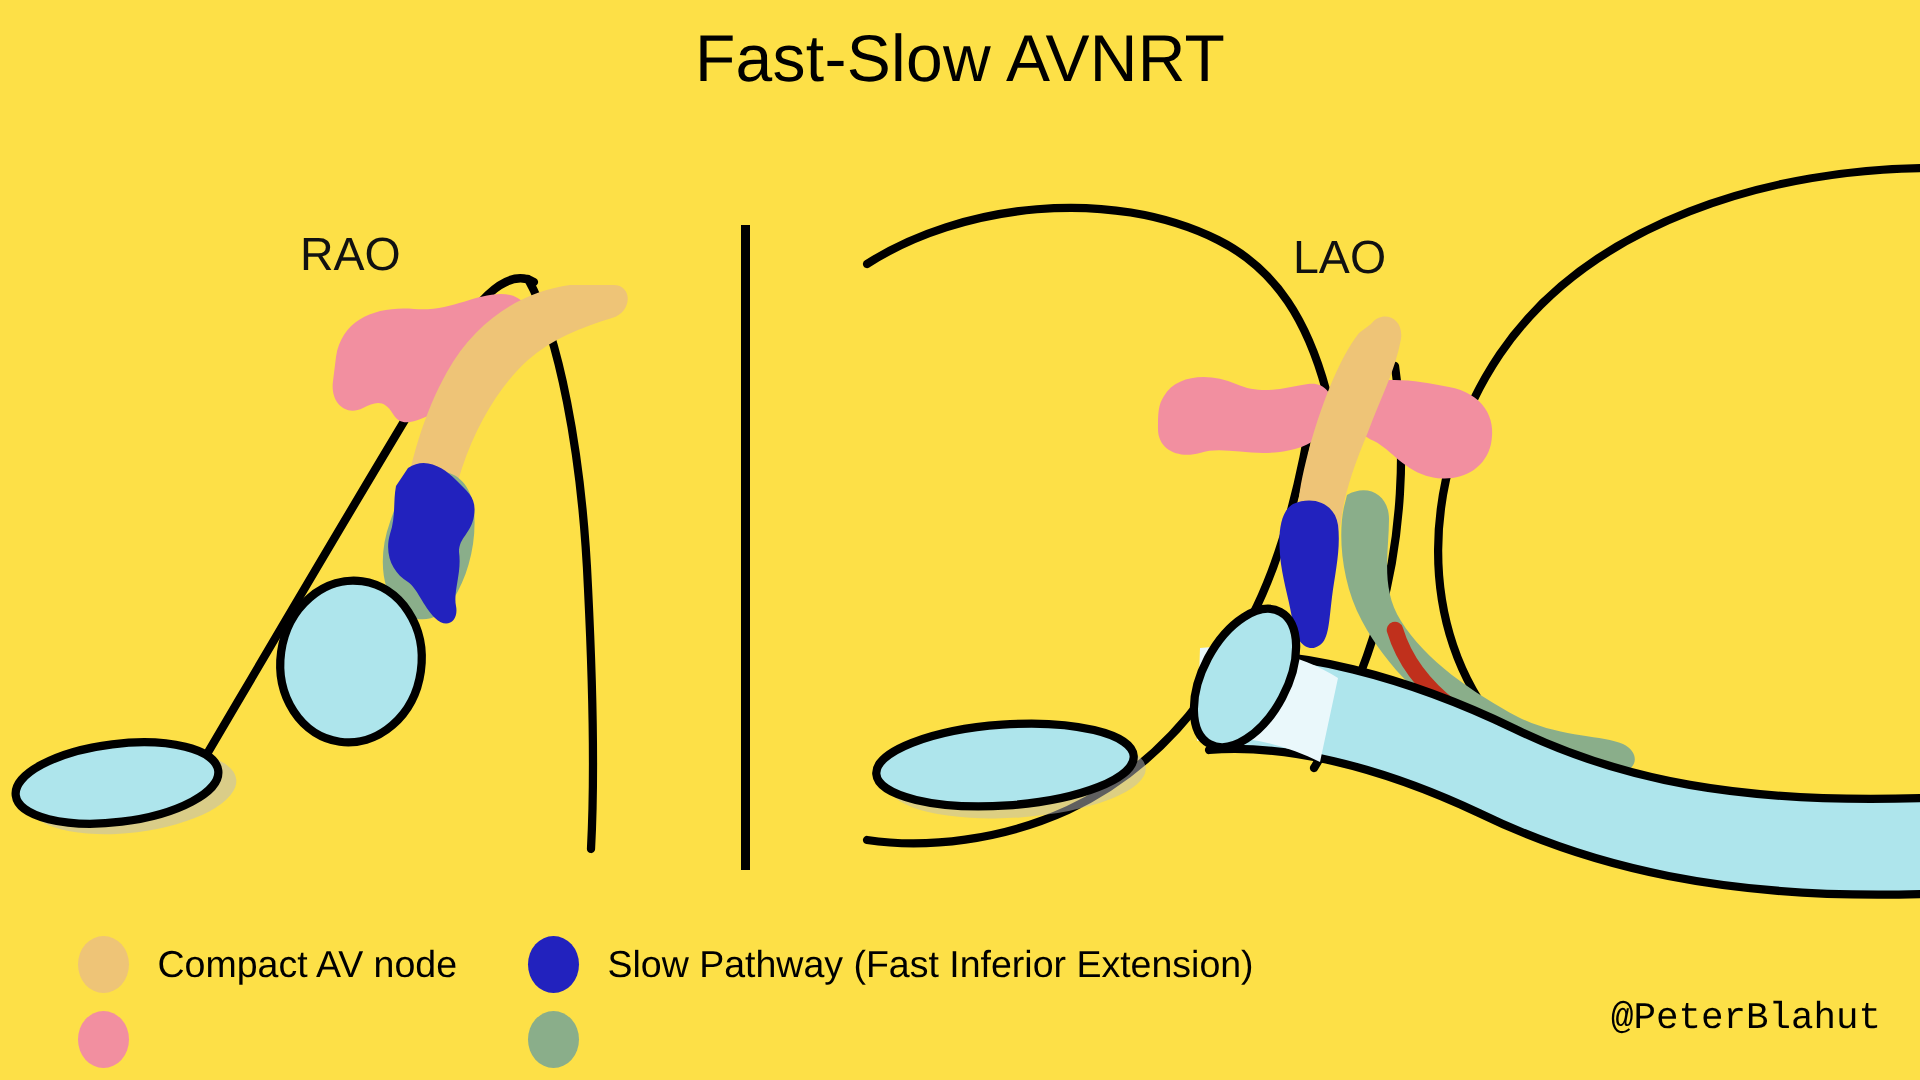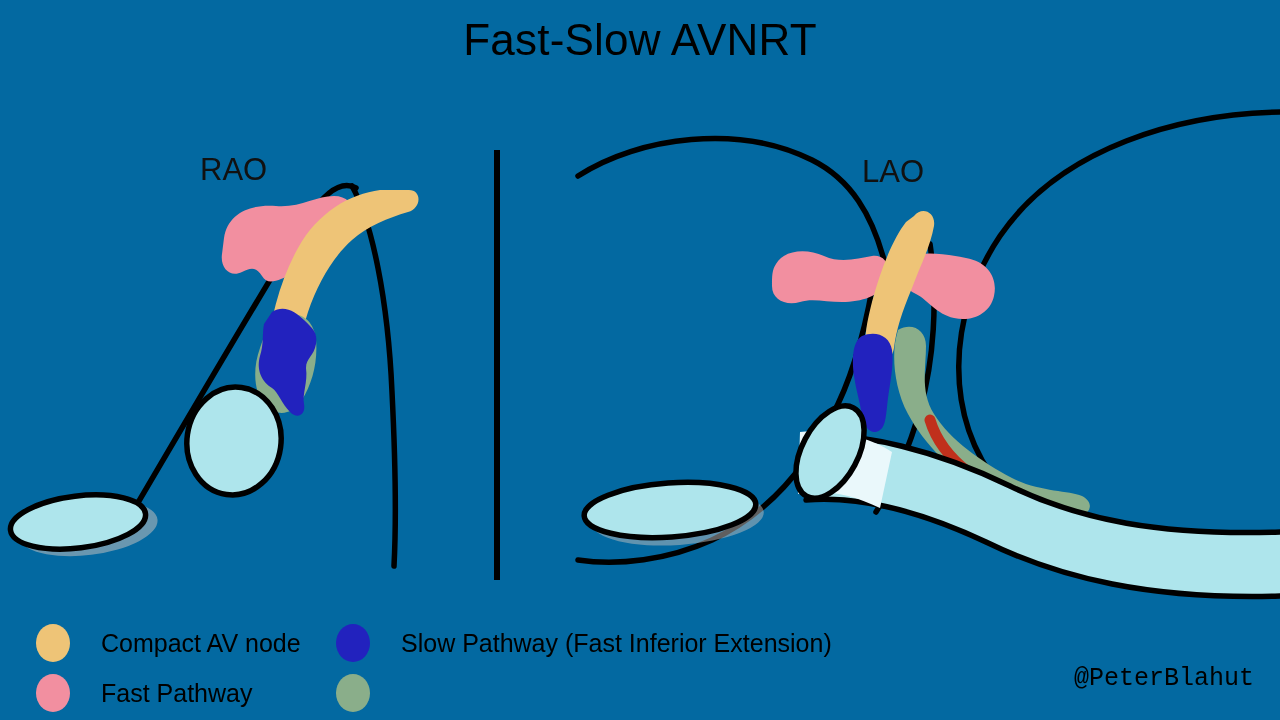--- a/index.html
+++ b/index.html
@@ -1,29 +1,29 @@
 <!DOCTYPE html>
 <html><head>
 <meta charset="utf-8">
 <style>
   html,body{margin:0;padding:0;background:#ffffff;}
   body{width:1280px;height:720px;overflow:hidden;
        font-family:"Liberation Sans",sans-serif;color:#000;}
-  #stage{position:relative;width:1280px;height:720px;background:#0369a1;}
+  #stage{position:relative;width:1280px;height:720px;background:#fde047;}
 
   #title{position:absolute;left:0;top:16px;width:1280px;text-align:center;
          font-size:44px;font-weight:400;letter-spacing:.2px;line-height:1.1;}
 
   #diagram{position:absolute;left:0;top:0;width:1280px;height:720px;}
 
   .viewlabel{font-size:31px;fill:#111;font-family:"Liberation Sans",sans-serif;}
 
   #legend{position:absolute;left:0;top:612px;width:1280px;height:108px;}
   .legcol{position:absolute;top:0;}
-  .legrow{position:absolute;left:0;height:50px;display:flex;align-items:center;gap:12px;}
+  .legrow{position:absolute;left:16px;height:50px;display:flex;align-items:center;}
   .swatch{width:34px;height:38px;border-radius:50%;flex:0 0 auto;}
   .legtext{margin-left:19px;font-size:25px;white-space:nowrap;line-height:1;}
   #watermark{position:absolute;right:26px;top:52px;font-size:25px;font-family:Liberation Mono, monospace;}
 </style>
 </head>
 <body>
 
 <div id="stage">
 
   <div id="title">Fast-Slow AVNRT</div>
@@ -123,21 +123,20 @@
 
   <div id="legend">
 
     <div class="legcol" style="left:36px;">
       <div class="legrow" style="top:6px;">
         <span class="swatch" style="background:#EEC477"></span>
         <span class="legtext">Compact AV node</span>
       </div>
       <div class="legrow" style="top:56px;">
         <span class="swatch" style="background:#F28FA0"></span>
-        <span class="legtext">Fast Pathway</span>
       </div>
     </div>
 
     <div class="legcol" style="left:336px;">
       <div class="legrow" style="top:6px;">
         <span class="swatch" style="background:#2222BE"></span>
         <span class="legtext">Slow Pathway (Fast Inferior Extension)</span>
       </div>
       <div class="legrow" style="top:56px;">
         <span class="swatch" style="background:#8AAE8A"></span>

